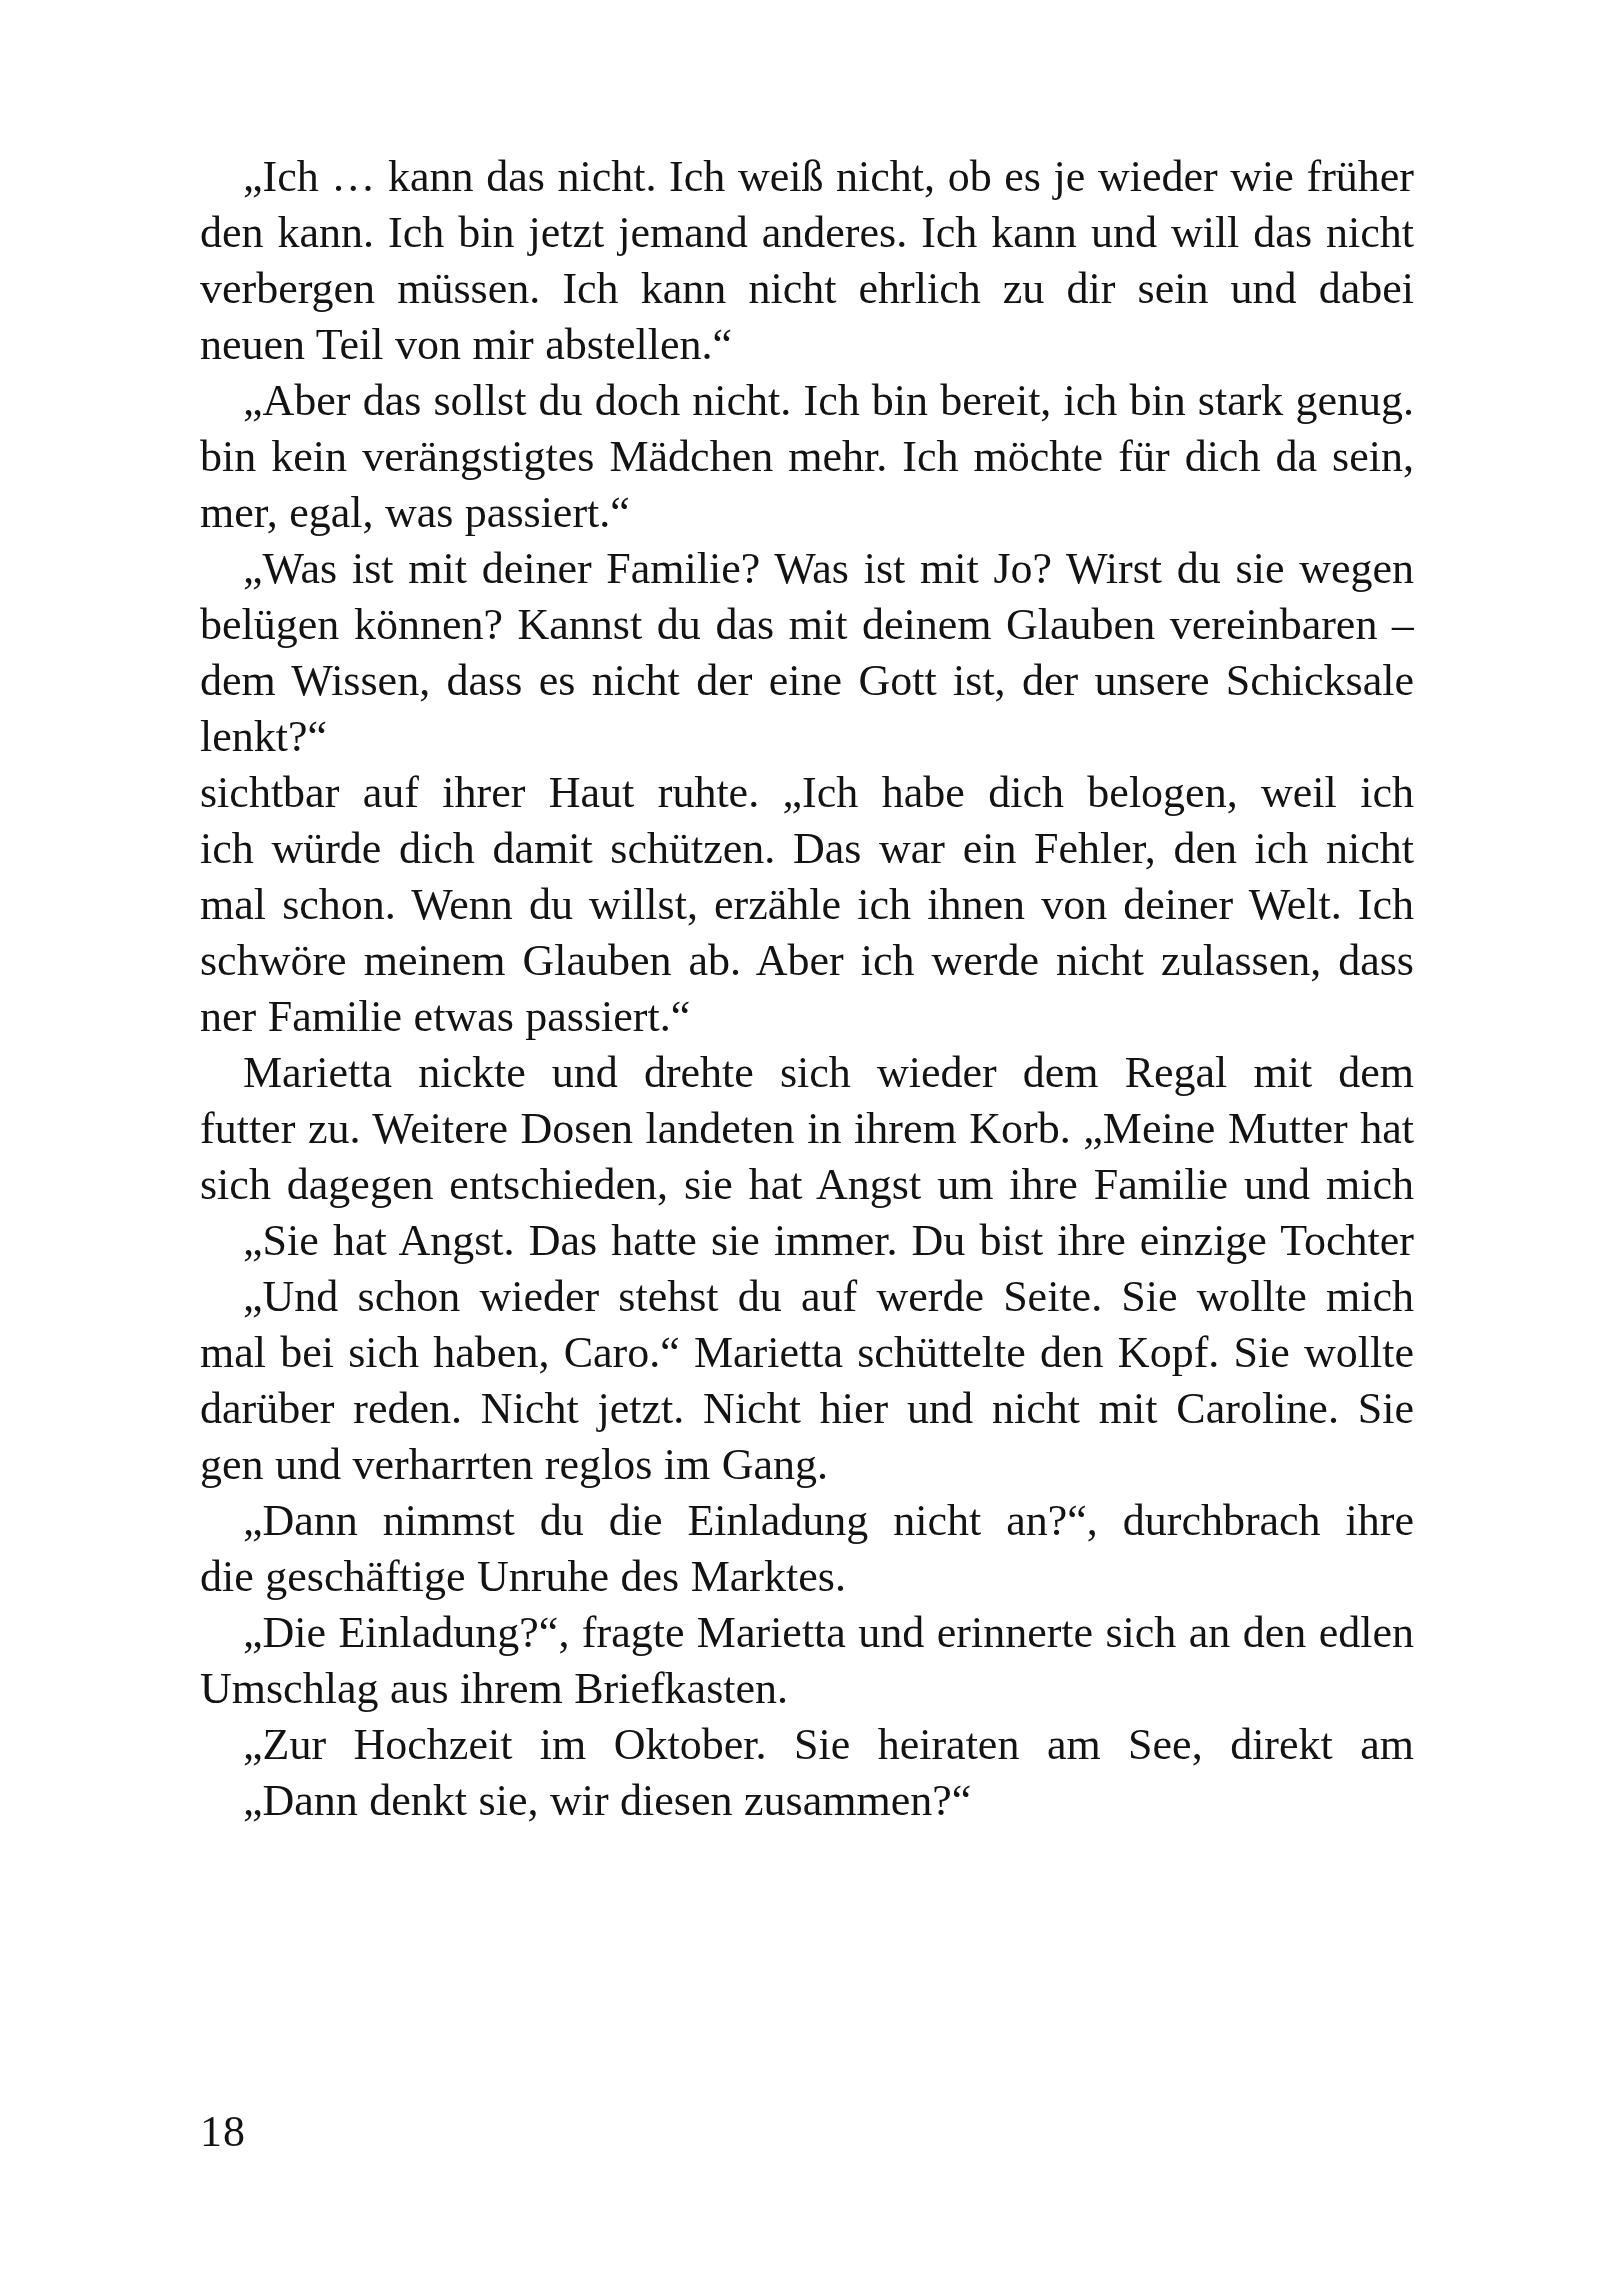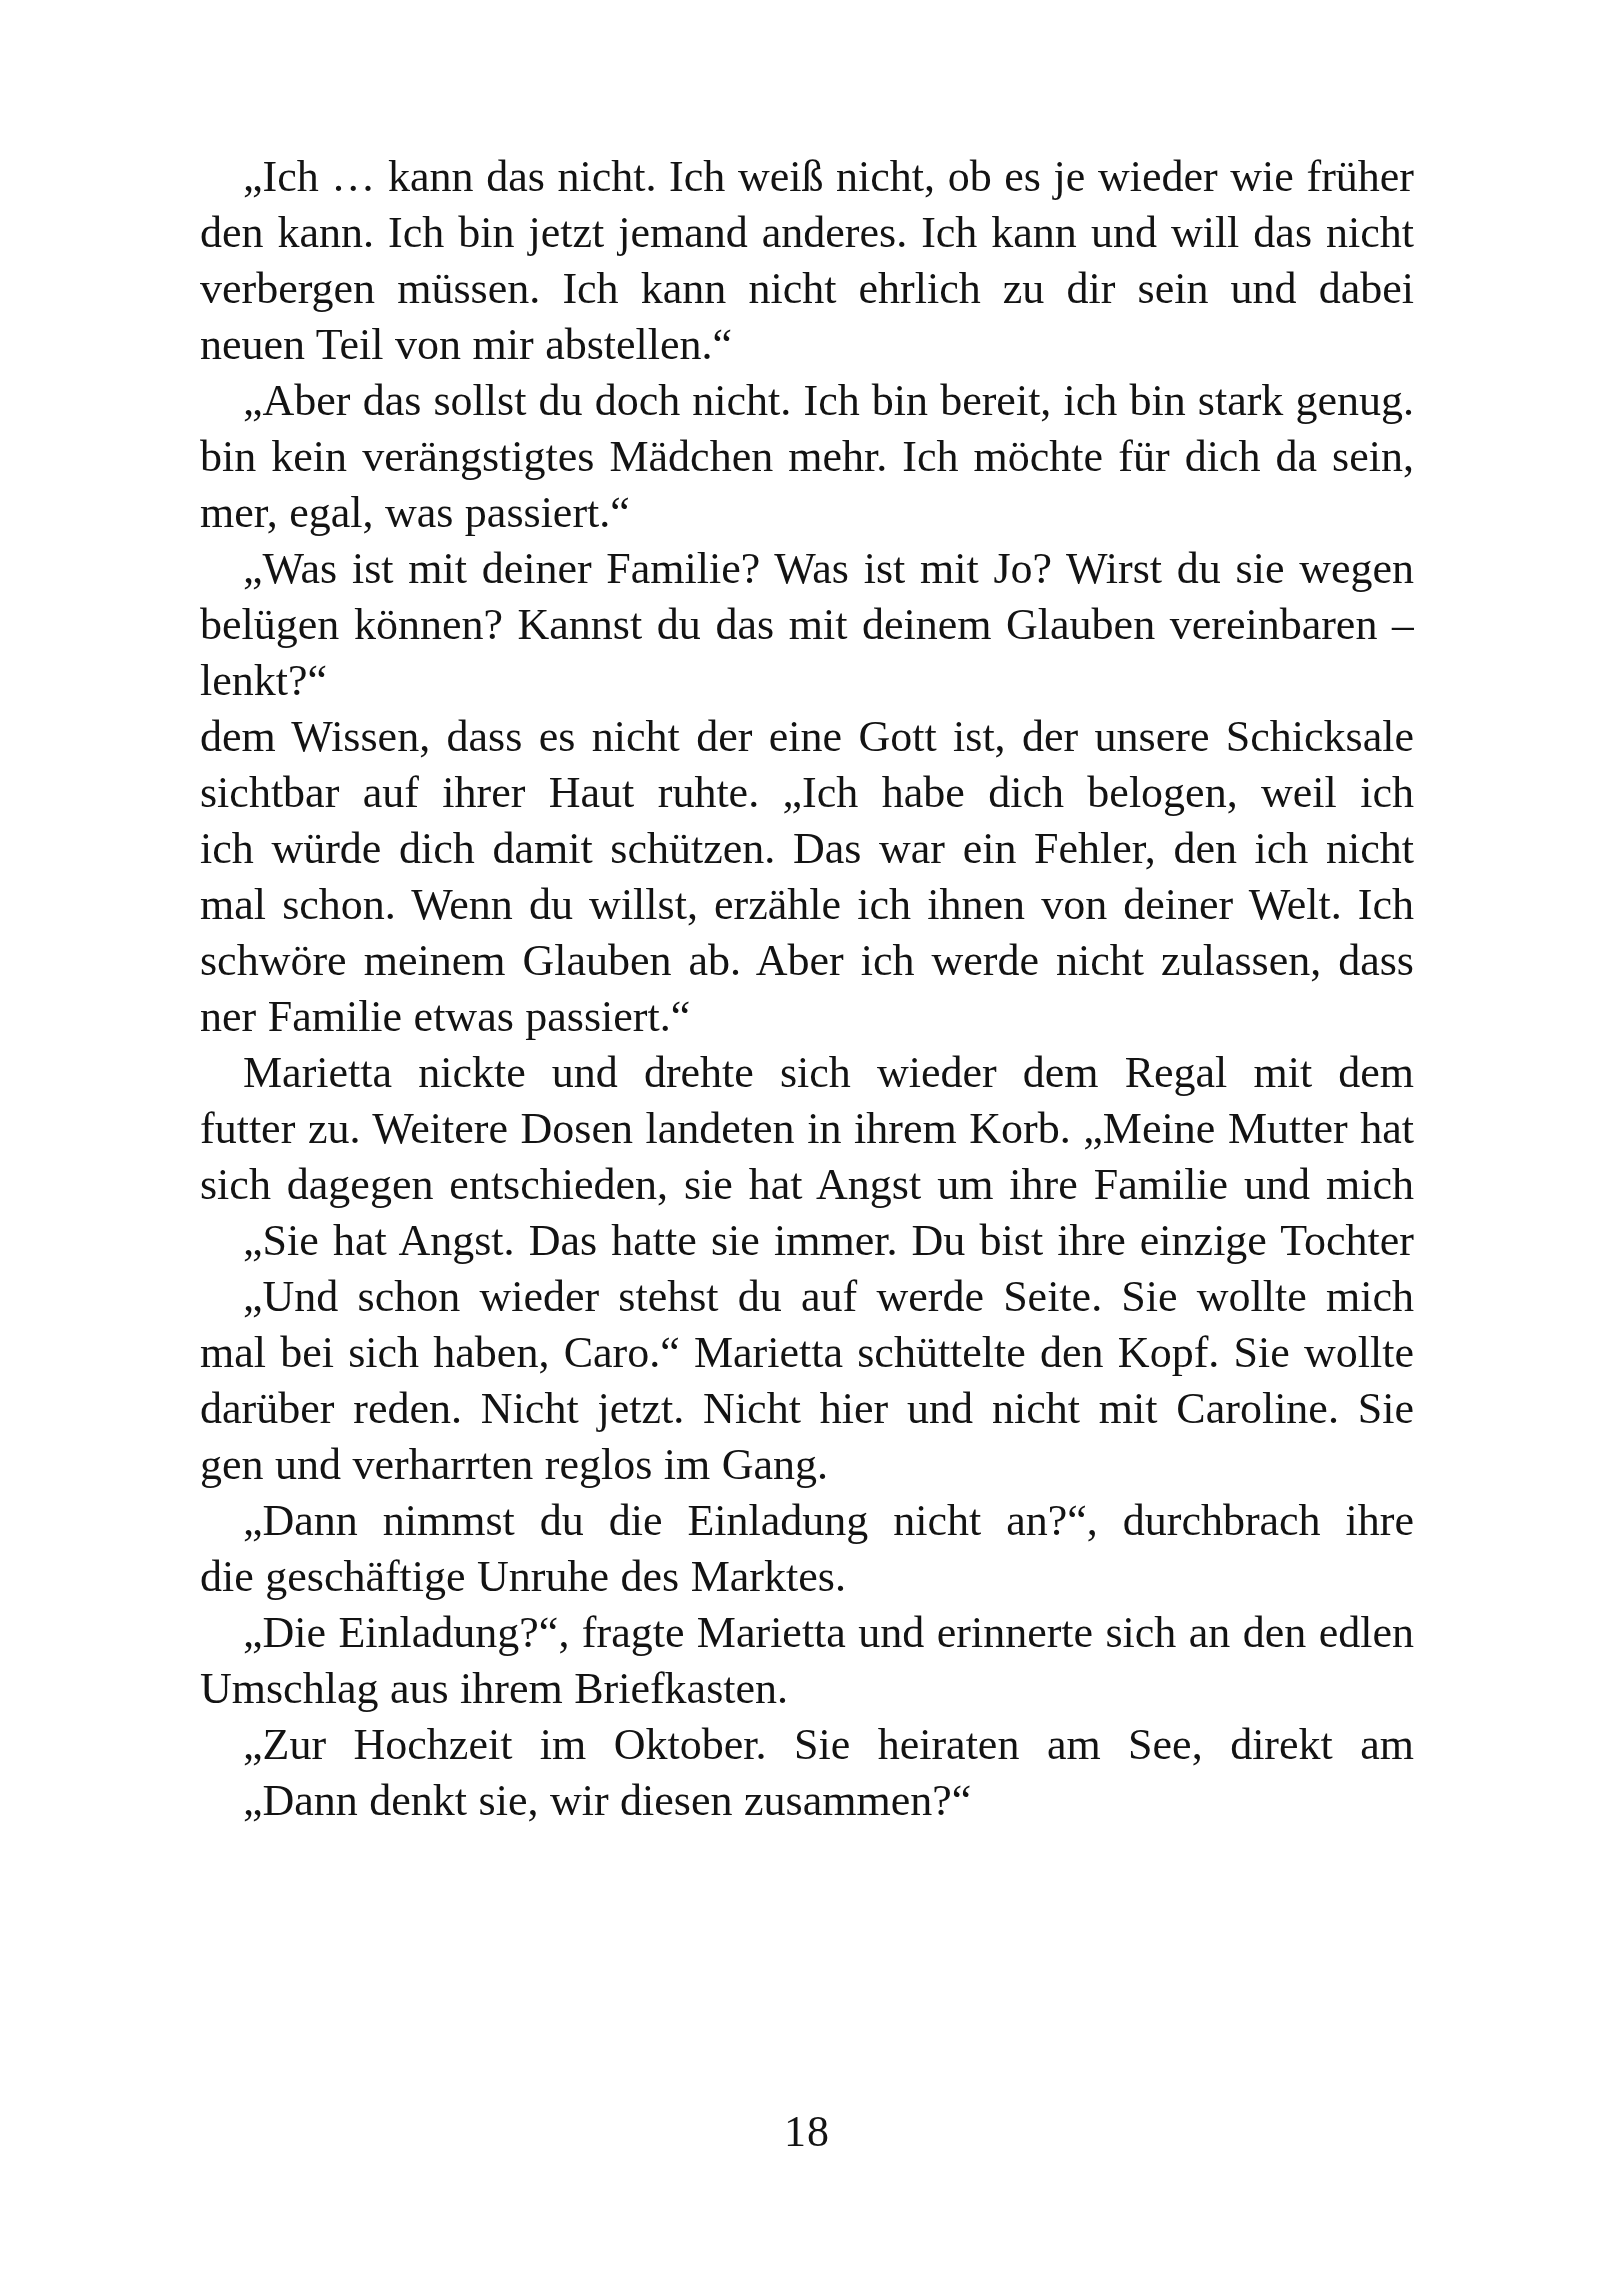--- a/index.html
+++ b/index.html
@@ -42,40 +42,40 @@
   .line.indent {
     text-indent: 43px;
   }
   #page-number {
     position: absolute;
     left: 200px;
     top: 2104px;
     width: 1214px;
     font-size: 44px;
     line-height: 56px;
-    text-align: center;
+    text-align: left;
     letter-spacing: 0.9px;
   }
 </style>
 </head>
 <body>
 
 <div id="book-page">
   <main id="page-text">
       <div class="line indent just">„Ich … kann das nicht. Ich weiß nicht, ob es je wieder wie früher wer-</div>
       <div class="line just">den kann. Ich bin jetzt jemand anderes. Ich kann und will das nicht</div>
       <div class="line just">verbergen müssen. Ich kann nicht ehrlich zu dir sein und dabei diesen</div>
       <div class="line">neuen Teil von mir abstellen.“</div>
       <div class="line indent just">„Aber das sollst du doch nicht. Ich bin bereit, ich bin stark genug. Ich</div>
       <div class="line just">bin kein verängstigtes Mädchen mehr. Ich möchte für dich da sein, im-</div>
       <div class="line">mer, egal, was passiert.“</div>
       <div class="line indent just">„Was ist mit deiner Familie? Was ist mit Jo? Wirst du sie wegen mir</div>
       <div class="line just">belügen können? Kannst du das mit deinem Glauben vereinbaren – mit</div>
+      <div class="line just">dem Wissen, dass es nicht der eine Gott ist, der unsere Schicksale</div>
       <div class="line">lenkt?“</div>
-      <div class="line just">dem Wissen, dass es nicht der eine Gott ist, der unsere Schicksale</div>
       <div class="line just">sichtbar auf ihrer Haut ruhte. „Ich habe dich belogen, weil ich dachte,</div>
       <div class="line just">ich würde dich damit schützen. Das war ein Fehler, den ich nicht noch-</div>
       <div class="line just">mal schon. Wenn du willst, erzähle ich ihnen von deiner Welt. Ich</div>
       <div class="line just">schwöre meinem Glauben ab. Aber ich werde nicht zulassen, dass mei-</div>
       <div class="line">ner Familie etwas passiert.“</div>
       <div class="line indent just">Marietta nickte und drehte sich wieder dem Regal mit dem Katzen-</div>
       <div class="line just">futter zu. Weitere Dosen landeten in ihrem Korb. „Meine Mutter hat</div>
       <div class="line just">sich dagegen entschieden, sie hat Angst um ihre Familie und mich aus</div>
       <div class="line indent just">„Sie hat Angst. Das hatte sie immer. Du bist ihre einzige Tochter und</div>
       <div class="line indent just">„Und schon wieder stehst du auf werde Seite. Sie wollte mich nicht</div>

